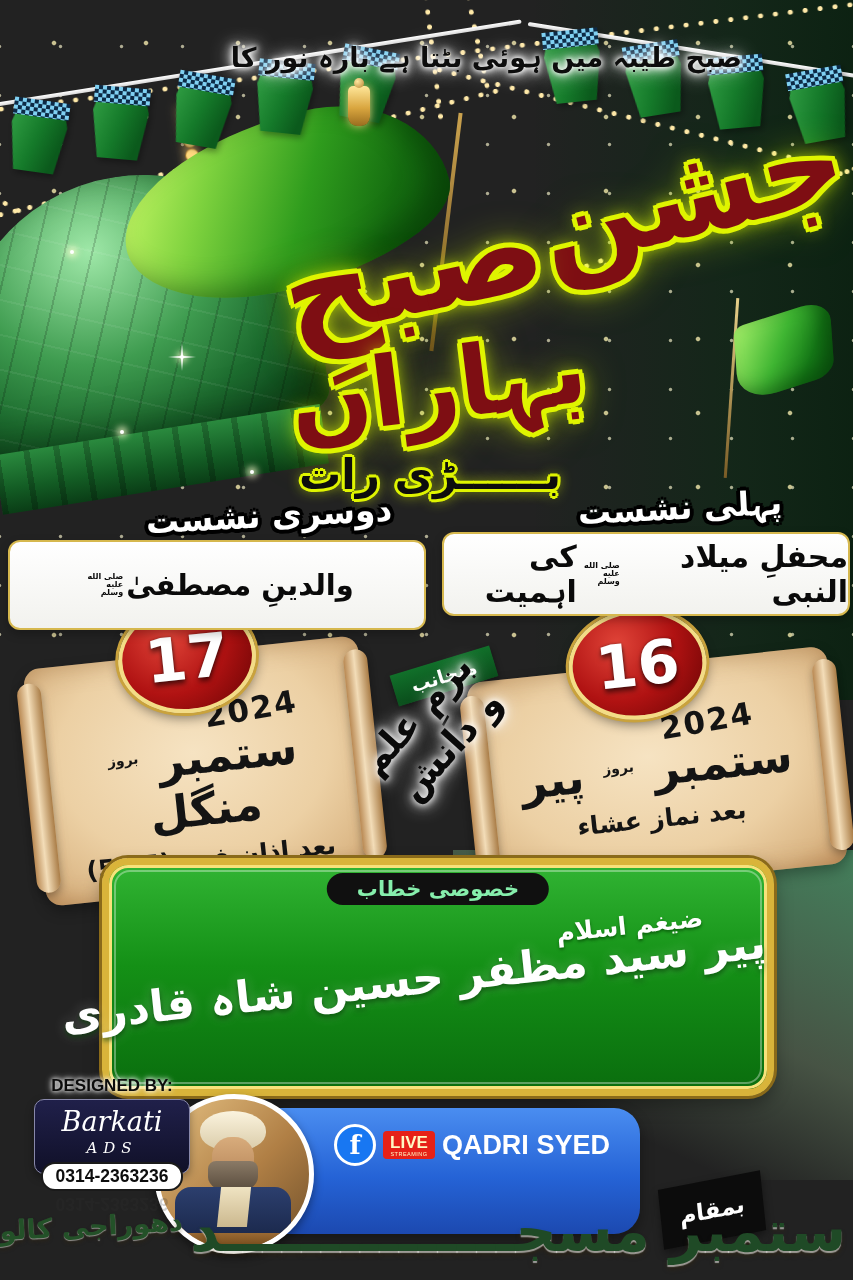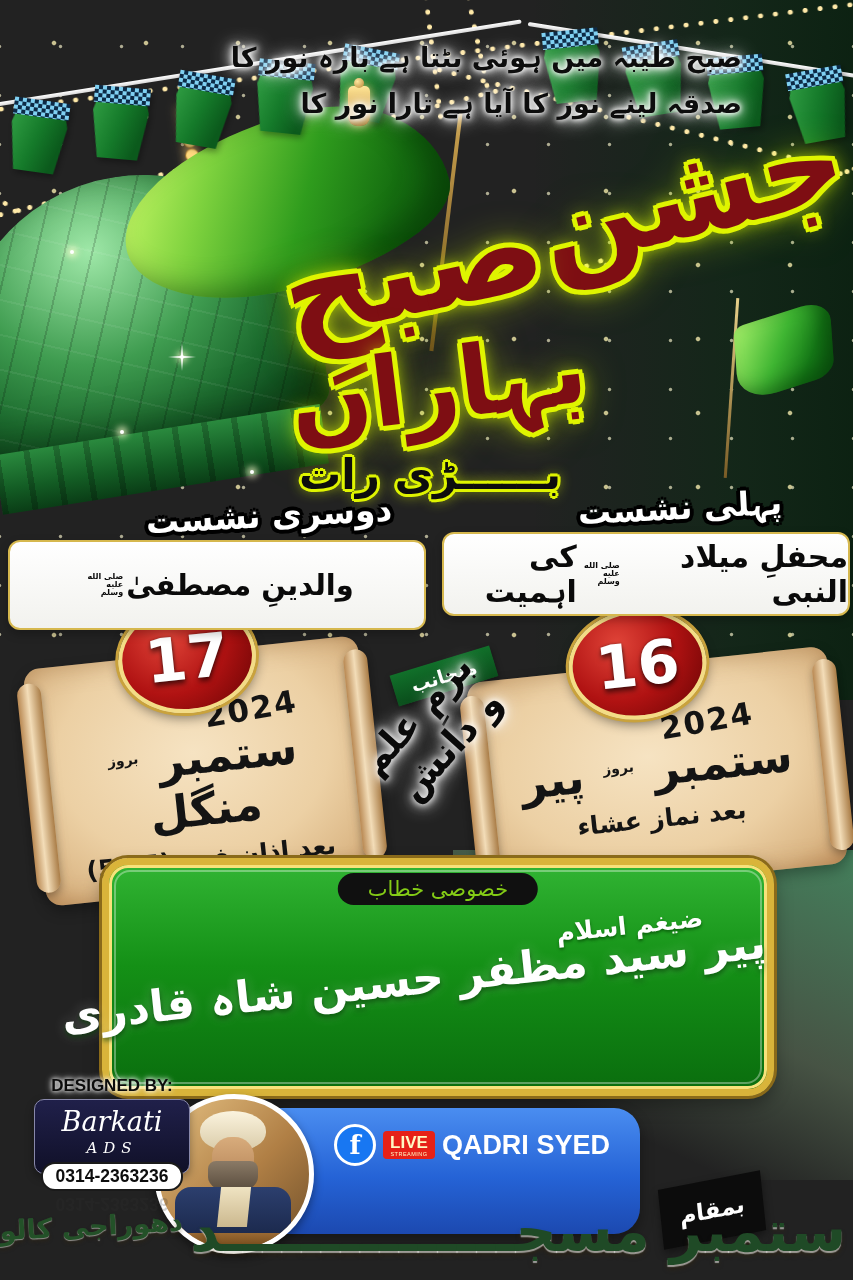--- a/index.html
+++ b/index.html
@@ -138,22 +138,22 @@
     padding:5px 18px;direction:rtl;box-shadow:0 3px 6px rgba(0,0,0,.4);}
   .org-name{position:absolute;left:344px;top:684px;width:180px;z-index:7;transform:rotate(-48deg);
     direction:rtl;text-align:center;color:#0a0a0a;font-weight:bold;font-size:37px;line-height:1.25;
     text-shadow:0 0 6px #fff,0 0 12px #fff,0 0 20px rgba(255,255,255,.95);}
   
   .banner{position:absolute;left:102px;top:858px;width:658px;height:224px;z-index:8;border-radius:26px;
     background:linear-gradient(180deg,#31b433,#149016 45%,#0a6e0e);
     border:7px solid #d9b43a;
     box-shadow:0 0 0 3px #8a6a1a,inset 0 0 0 3px #f7e27b,0 8px 18px rgba(0,0,0,.35);}
   .banner::before{content:"";position:absolute;inset:5px;border:2px solid rgba(255,255,255,.35);border-radius:16px;pointer-events:none;}
-  .sp-pill{position:absolute;left:50%;top:8px;transform:translateX(-50%);background:#101010;color:#84cc16;
-    border-radius:18px;padding:4px 30px;font-weight:normal;font-size:21px;direction:rtl;white-space:nowrap;}
+  .sp-pill{position:absolute;left:50%;top:8px;transform:translateX(-50%);background:#101010;color:#86efac;
+    border-radius:18px;padding:4px 30px;font-weight:bold;font-size:21px;direction:rtl;white-space:nowrap;}
   .sp-hon{position:absolute;right:64px;top:46px;color:#fff;font-weight:bold;font-size:25px;direction:rtl;
     transform:rotate(-6deg);text-shadow:0 2px 3px rgba(0,60,0,.6);}
   .sp-name{position:absolute;left:0;right:0;top:86px;text-align:center;color:#fff;font-weight:bold;font-size:44px;
     direction:rtl;white-space:nowrap;transform:rotate(-6deg);
     text-shadow:0 3px 5px rgba(0,60,0,.65),0 0 14px rgba(255,255,255,.25);}
   
   .designer{position:absolute;left:34px;top:1076px;width:156px;z-index:9;text-align:center;}
   .des-head{color:#0c0c0c;font-weight:bold;font-size:17px;font-family:"Liberation Sans",sans-serif;
     text-shadow:0 0 4px #fff,0 0 7px #fff;}
   .des-box{margin-top:3px;background:linear-gradient(180deg,#20204a,#101028);border-radius:10px;
@@ -269,21 +269,20 @@
       <div class="body"></div>
     </div>
   <div class="flag" style="left:791px;top:69px;transform:rotate(-10deg);">
       <div class="top"></div>
       <div class="body"></div>
     </div>
   <div class="layer lantern"></div>
 
   <div class="layer couplet">
     <div>صبح طیبہ میں ہوئی بٹتا ہے بارہ نور کا</div>
-    <div>صدقہ لینے نور کا آیا ہے تارا نور کا</div>
   </div>
 
   <div class="calli t1">جشن</div>
   <div class="calli t2">صبحِ</div>
   <div class="calli t3">بہاراں</div>
   <div class="layer subtitle">بــــــڑی رات</div>
 
   <div class="sess-label lab1">پہلی نشست</div>
   <div class="sess-box box1">
     <span>محفلِ میلاد النبی</span>

